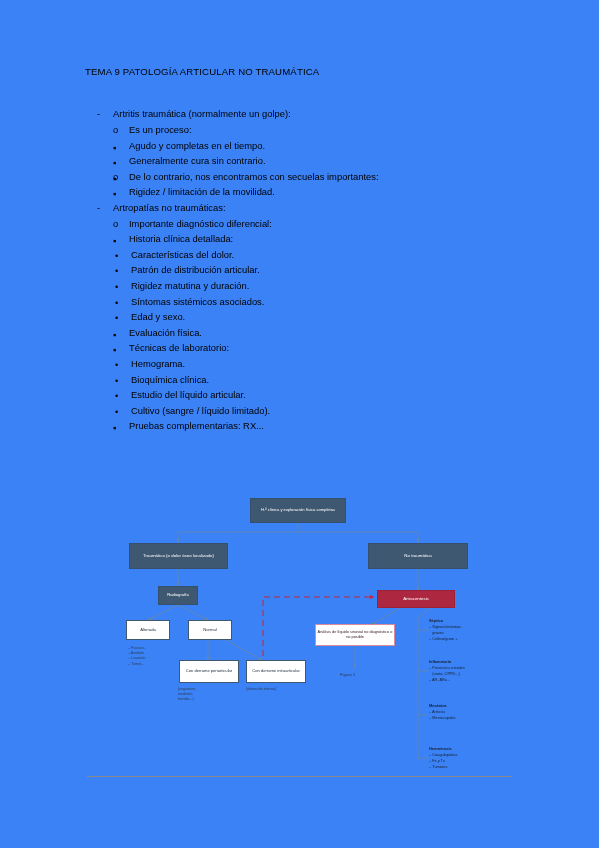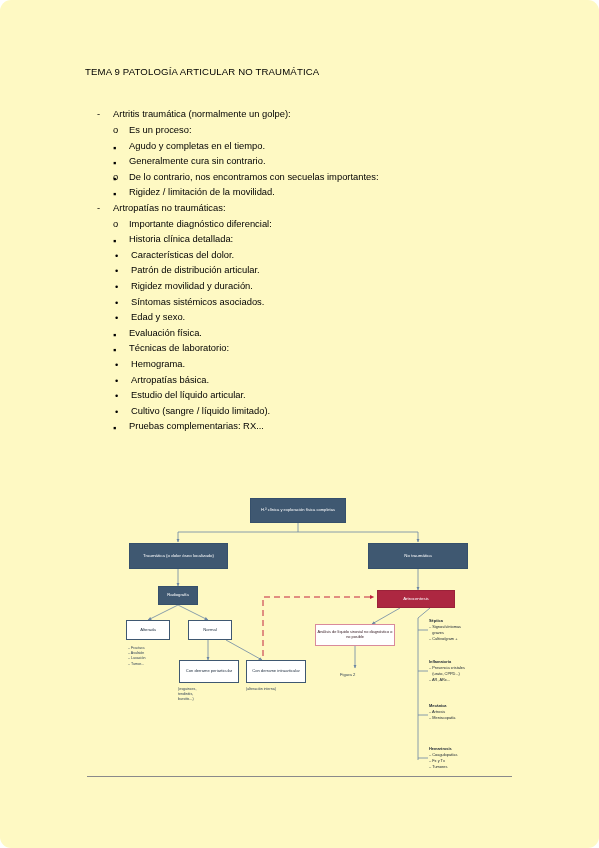--- a/index.html
+++ b/index.html
@@ -12,22 +12,21 @@
     height: 848px;
     font-family: "Liberation Sans", sans-serif;
     color: #000000;
     position: relative;
     overflow: hidden;
   }
 
   .page {
     position: absolute;
     inset: 0;
-    background: #fef9c3;
-    border-radius: 11px;
+    background: #3b82f6;
   }
 
   
   .doc {
     position: absolute;
     left: 85px;
     top: 66px;
     width: 440px;
   }
   .doc-title {
@@ -160,27 +159,27 @@
         <li class="item l3"><span class="bullet bl-sq">▪</span><span>Agudo y completas en el tiempo.</span></li>
         <li class="item l3"><span class="bullet bl-sq">▪</span><span>Generalmente cura sin contrario.</span></li>
         <li class="item l3"><span class="bullet bl-sq">▪</span></li>
         <li class="item l2"><span class="bullet bl-circ">o</span><span>De lo contrario, nos encontramos con secuelas importantes:</span></li>
         <li class="item l3"><span class="bullet bl-sq">▪</span><span>Rigidez / limitación de la movilidad.</span></li>
         <li class="item l1"><span class="bullet bl-dash">-</span><span>Artropatías no traumáticas:</span></li>
         <li class="item l2"><span class="bullet bl-circ">o</span><span>Importante diagnóstico diferencial:</span></li>
         <li class="item l3"><span class="bullet bl-sq">▪</span><span>Historia clínica detallada:</span></li>
         <li class="item l4"><span class="bullet bl-dot">•</span><span>Características del dolor.</span></li>
         <li class="item l4"><span class="bullet bl-dot">•</span><span>Patrón de distribución articular.</span></li>
-        <li class="item l4"><span class="bullet bl-dot">•</span><span>Rigidez movilidad y duración.</span></li>
+        <li class="item l4"><span class="bullet bl-dot">•</span><span>Rigidez matutina y duración.</span></li>
         <li class="item l4"><span class="bullet bl-dot">•</span><span>Síntomas sistémicos asociados.</span></li>
         <li class="item l4"><span class="bullet bl-dot">•</span><span>Edad y sexo.</span></li>
         <li class="item l3"><span class="bullet bl-sq">▪</span><span>Evaluación física.</span></li>
         <li class="item l3"><span class="bullet bl-sq">▪</span><span>Técnicas de laboratorio:</span></li>
         <li class="item l4"><span class="bullet bl-dot">•</span><span>Hemograma.</span></li>
-        <li class="item l4"><span class="bullet bl-dot">•</span><span>Artropatías básica.</span></li>
+        <li class="item l4"><span class="bullet bl-dot">•</span><span>Bioquímica clínica.</span></li>
         <li class="item l4"><span class="bullet bl-dot">•</span><span>Estudio del líquido articular.</span></li>
         <li class="item l4"><span class="bullet bl-dot">•</span><span>Cultivo (sangre / líquido limitado).</span></li>
         <li class="item l3"><span class="bullet bl-sq">▪</span><span>Pruebas complementarias: RX...</span></li>
       </ul>
   </div>
 
   <div class="diagram">
 
     <svg width="420" height="300" viewBox="0 0 420 300">
       <defs>

